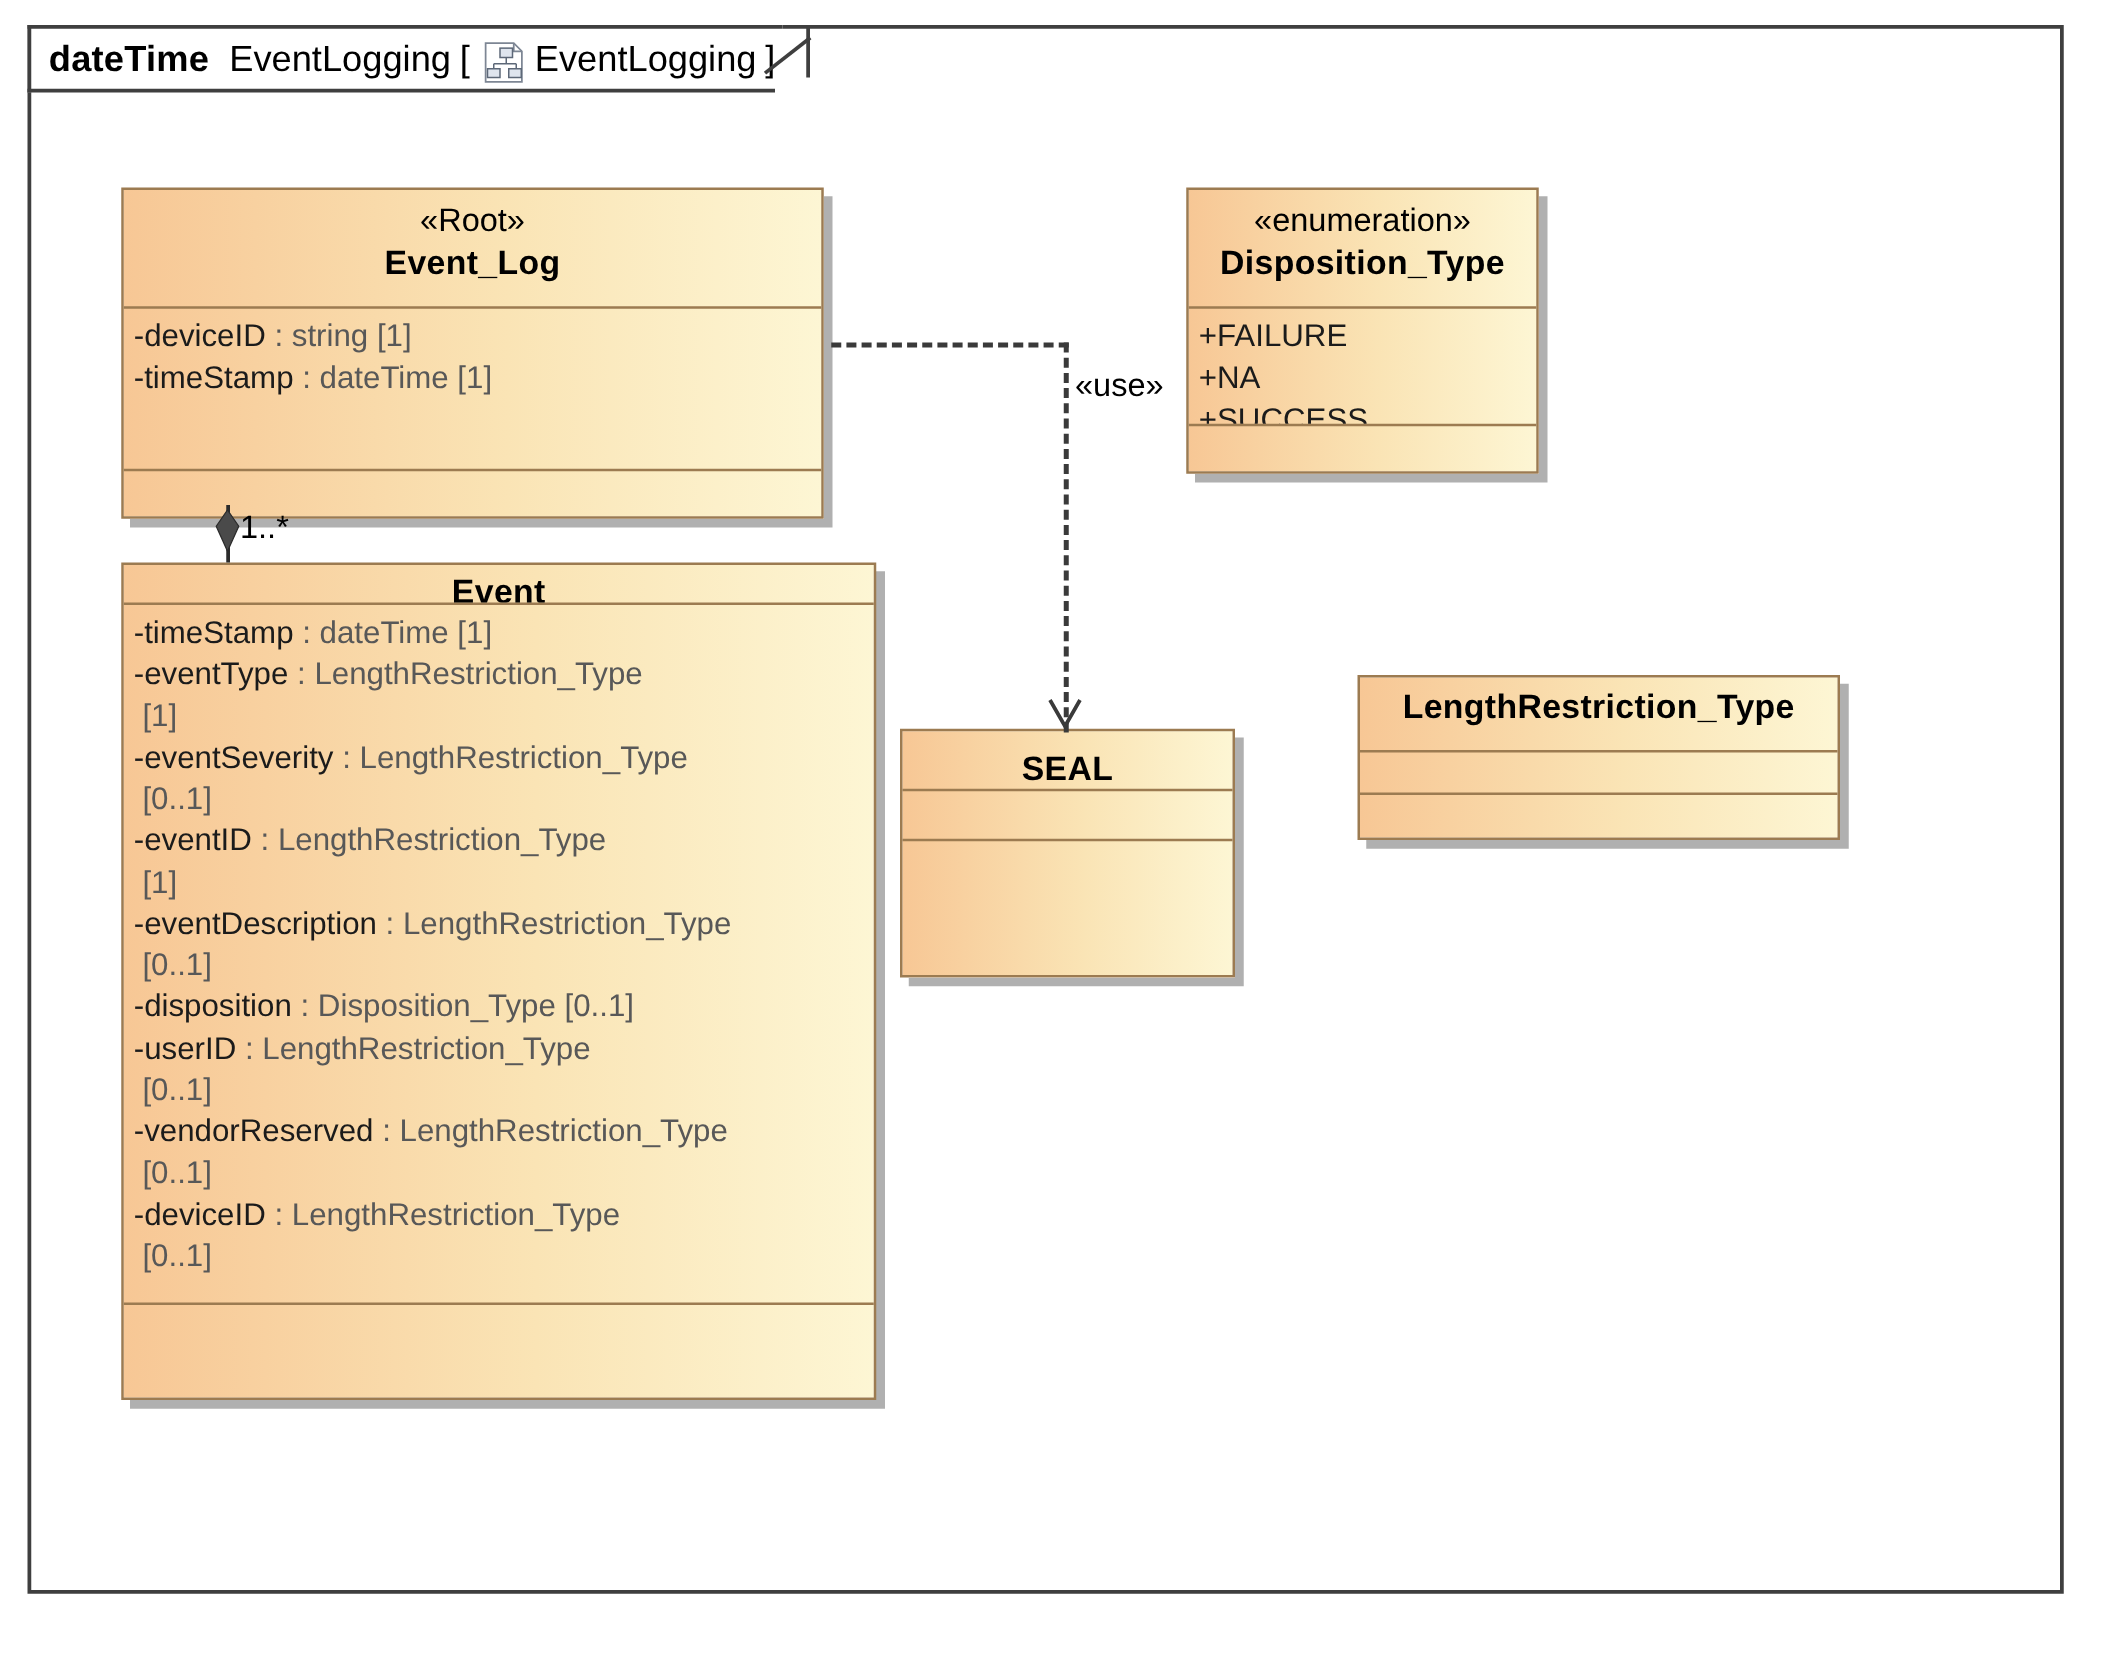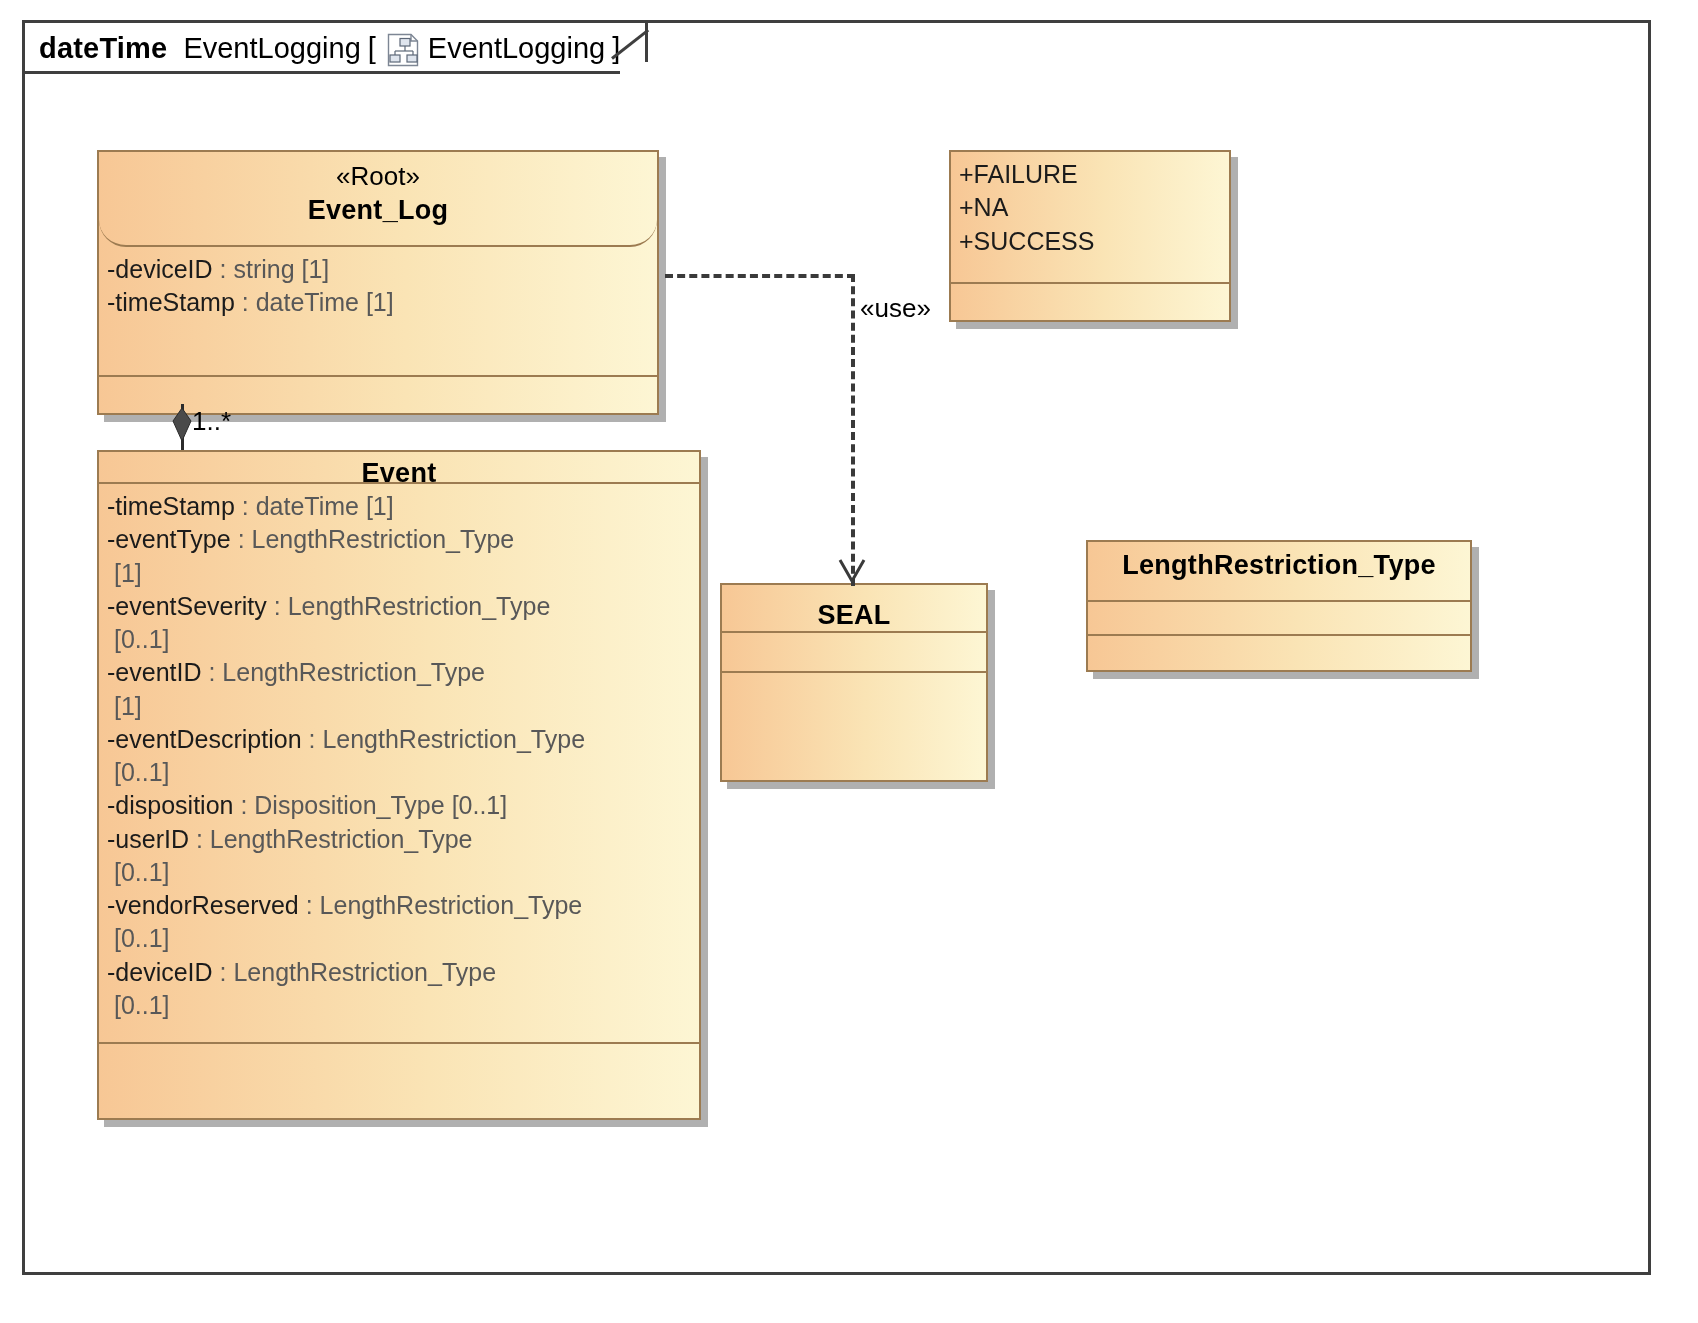--- a/index.html
+++ b/index.html
@@ -169,27 +169,27 @@
   .enum-item {
     display: block;
     padding: 0 6px 0 8px;
     line-height: 1.33;
     font-size: 25px;
     color: #1b1b1b;
   }
 
   
   #class-event-log { left: 97px;  top: 150px; width: 562px;  }
-  #class-event-log .c-head { height: 95px; border-radius: 27px; }
+  #class-event-log .c-head { height: 95px; }
   #class-event-log .c-attrs { height: 130px; }
   #class-event-log .c-ops  { height: 36px; }
 
   #class-disposition { left: 949px; top: 150px; width: 282px; }
   #class-disposition .c-head { height: 95px; }
-  #class-disposition .c-attrs { height: 132px; }
+  #class-disposition .c-attrs { height: 94px; }
   #class-disposition .c-ops  { height: 36px; }
 
   #class-event { left: 97px; top: 450px; width: 604px; }
   #class-event .c-head { height: 32px; }
   #class-event .c-attrs { height: 560px; }
   #class-event .c-ops  { height: 74px; }
   #class-event .class-name { line-height: 1.1; }
   #class-event .uml-head { padding-top: 7px; }
 
   #class-seal { left: 720px; top: 583px; width: 268px; }
@@ -296,20 +296,24 @@
     <span class="class-name">Event_Log</span>
   </div>
   <div class="uml-compartment attr-list c-attrs">
     <span class="attr"><span class="nm">-deviceID</span><span class="ty"> : </span><span class="ty">string</span><span class="mu"> [1]</span></span>
     <span class="attr"><span class="nm">-timeStamp</span><span class="ty"> : </span><span class="ty">dateTime</span><span class="mu"> [1]</span></span>
   </div>
   <div class="uml-compartment c-ops"></div>
 </div>
 
 <div class="uml-class" id="class-disposition">
+  <div class="uml-compartment uml-head c-head">
+    <span class="stereotype">«enumeration»</span>
+    <span class="class-name">Disposition_Type</span>
+  </div>
   <div class="uml-compartment enum-list c-attrs">
     <span class="enum-item">+FAILURE</span>
     <span class="enum-item">+NA</span>
     <span class="enum-item">+SUCCESS</span>
   </div>
   <div class="uml-compartment c-ops"></div>
 </div>
 
 <div class="uml-class" id="class-event">
   <div class="uml-compartment uml-head c-head">

